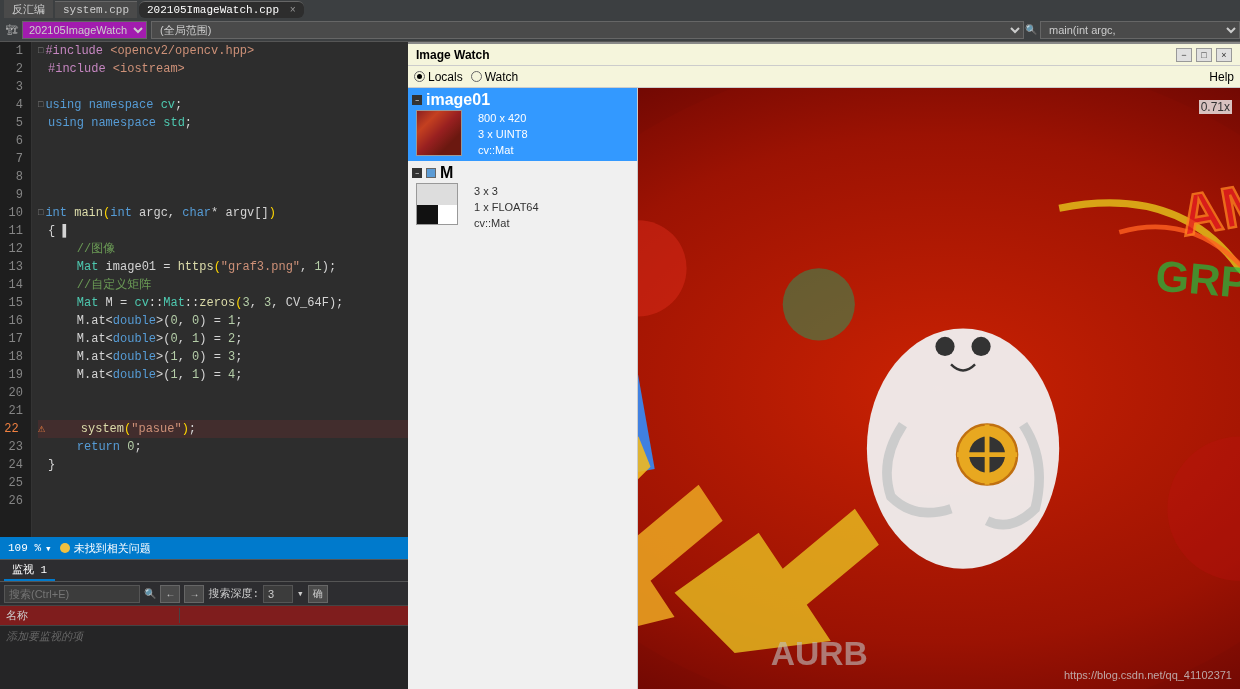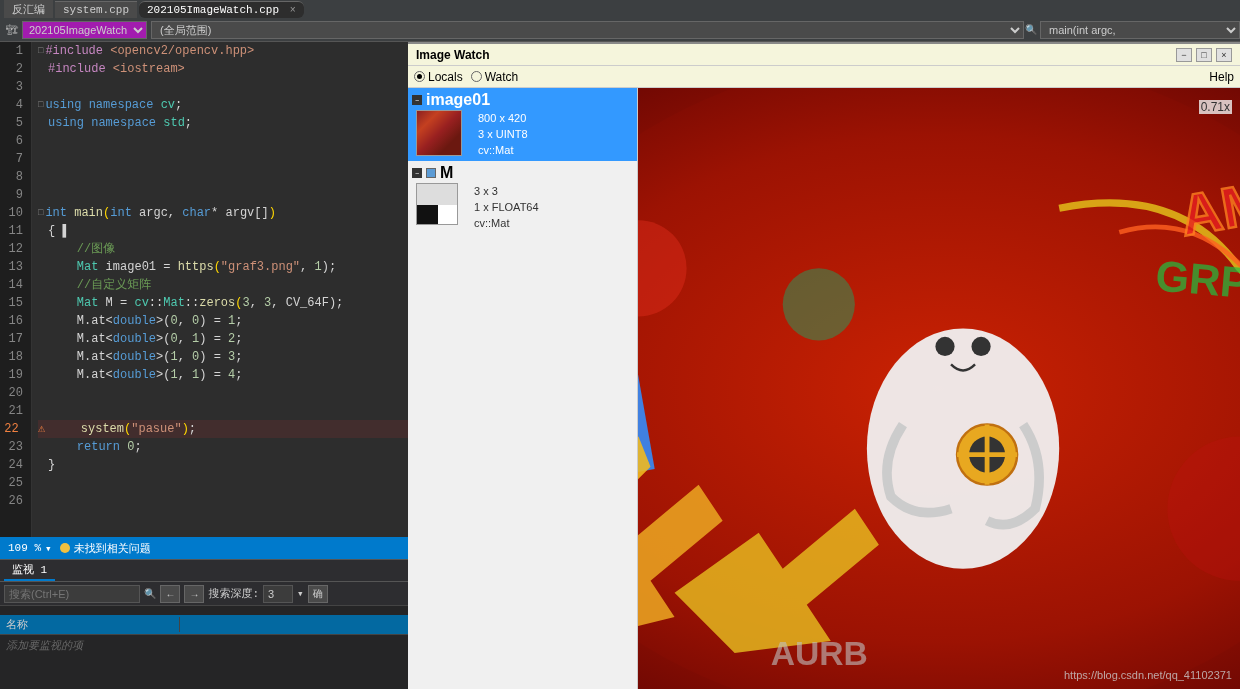--- a/index.html
+++ b/index.html
@@ -244,25 +244,24 @@
       font-size: 10px;
       padding: 0 4px;
       cursor: pointer;
     }
     .watch-table {
       flex: 1;
       overflow: hidden;
     }
     .watch-header {
       display: flex;
-      background: #0369a1;
+      background: #7f1d1d;
       border-bottom: 1px solid #444;
       height: 20px;
       align-items: center;
-      margin-top: 9px;
     }
     .watch-col {
       color: #ccc;
       font-size: 11px;
       padding: 0 6px;
       border-right: 1px solid #444;
     }
     .watch-col.name { width: 180px; }
     .watch-row {
       display: flex;

